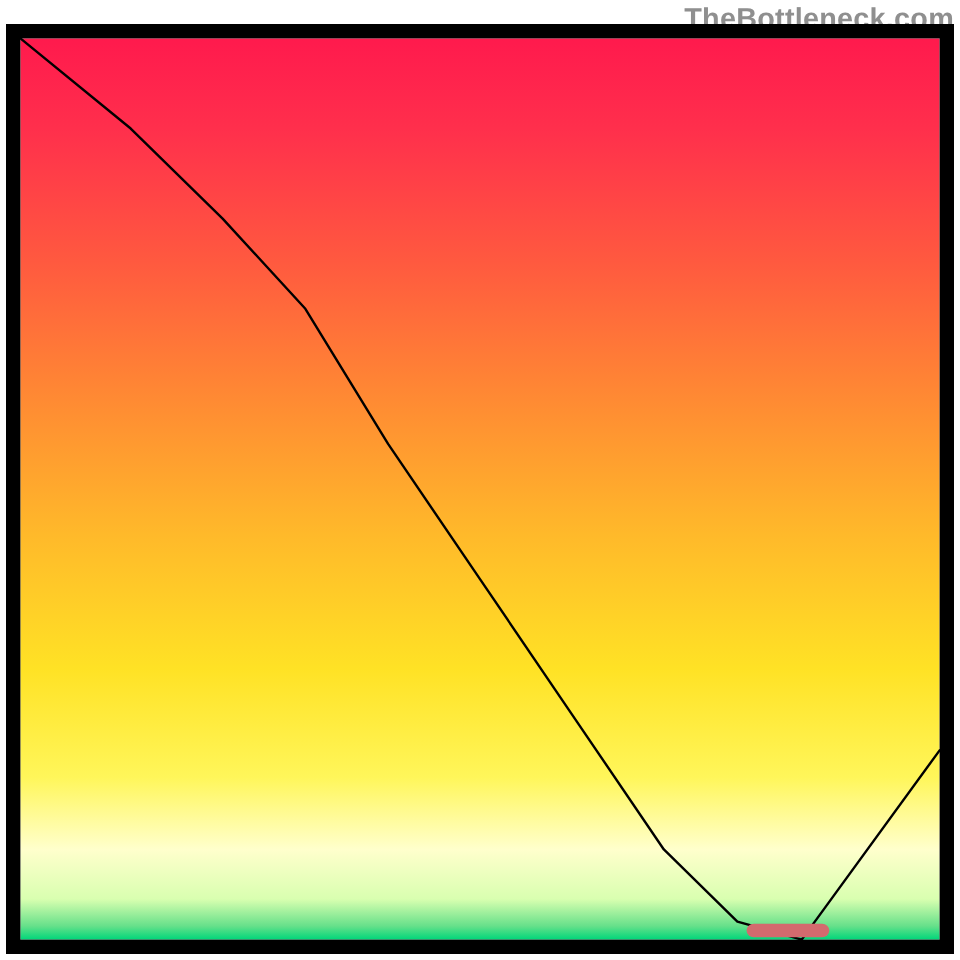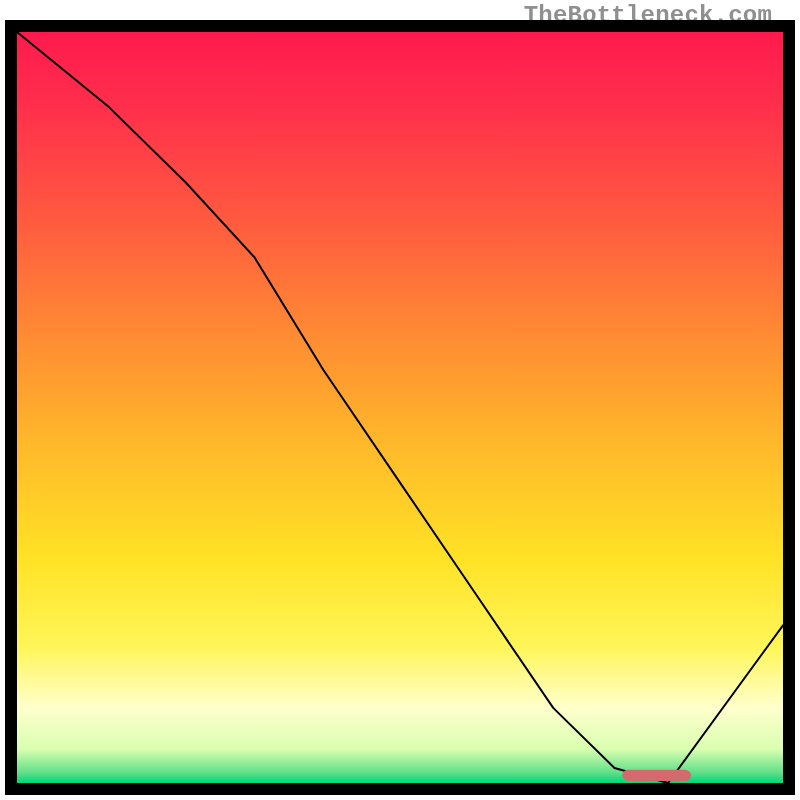--- a/index.html
+++ b/index.html
@@ -5,22 +5,22 @@
   * { margin: 0; padding: 0; box-sizing: border-box; }
   html, body { width: 800px; height: 800px; overflow: hidden; background: #fff; }
   .frame {
     position: relative;
     width: 800px;
     height: 800px;
   }
   .watermark {
     position: absolute;
     top: 2px;
-    right: 28px;
-    font-family: Liberation Mono, monospace;
+    right: 5px;
+    font-family: Liberation Sans, sans-serif;
     font-size: 24px;
     font-weight: 600;
     color: #8f8f8f;
     letter-spacing: 0.2px;
   }
   svg.plot {
     position: absolute;
     top: 0; left: 0;
     width: 800px; height: 800px;
     display: block;

